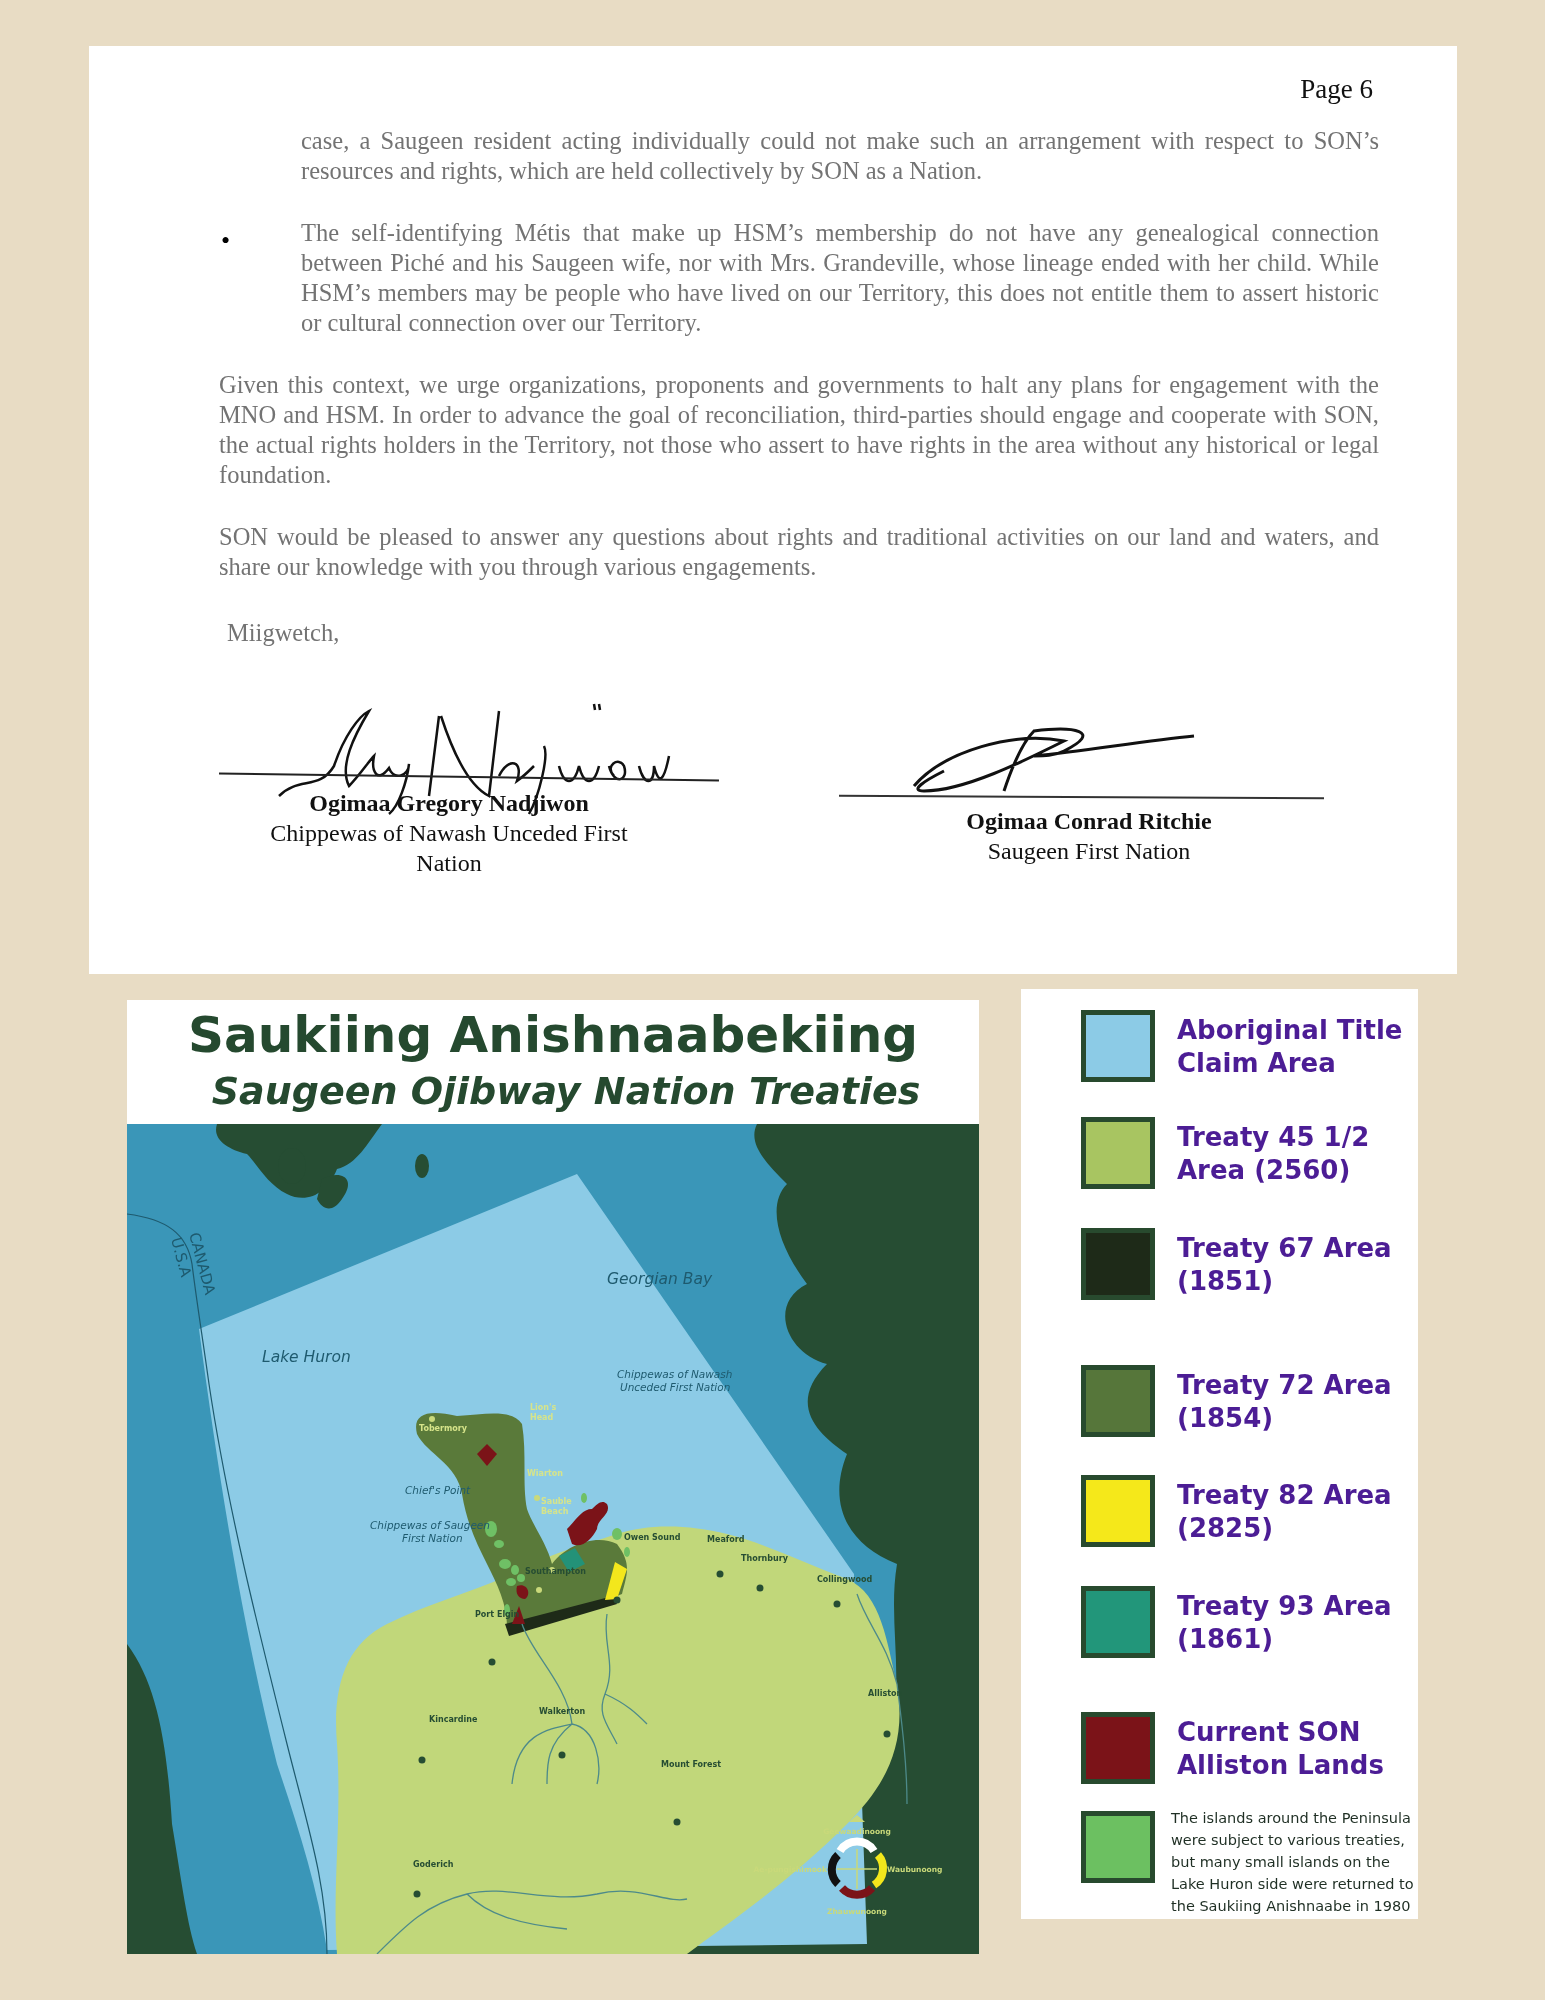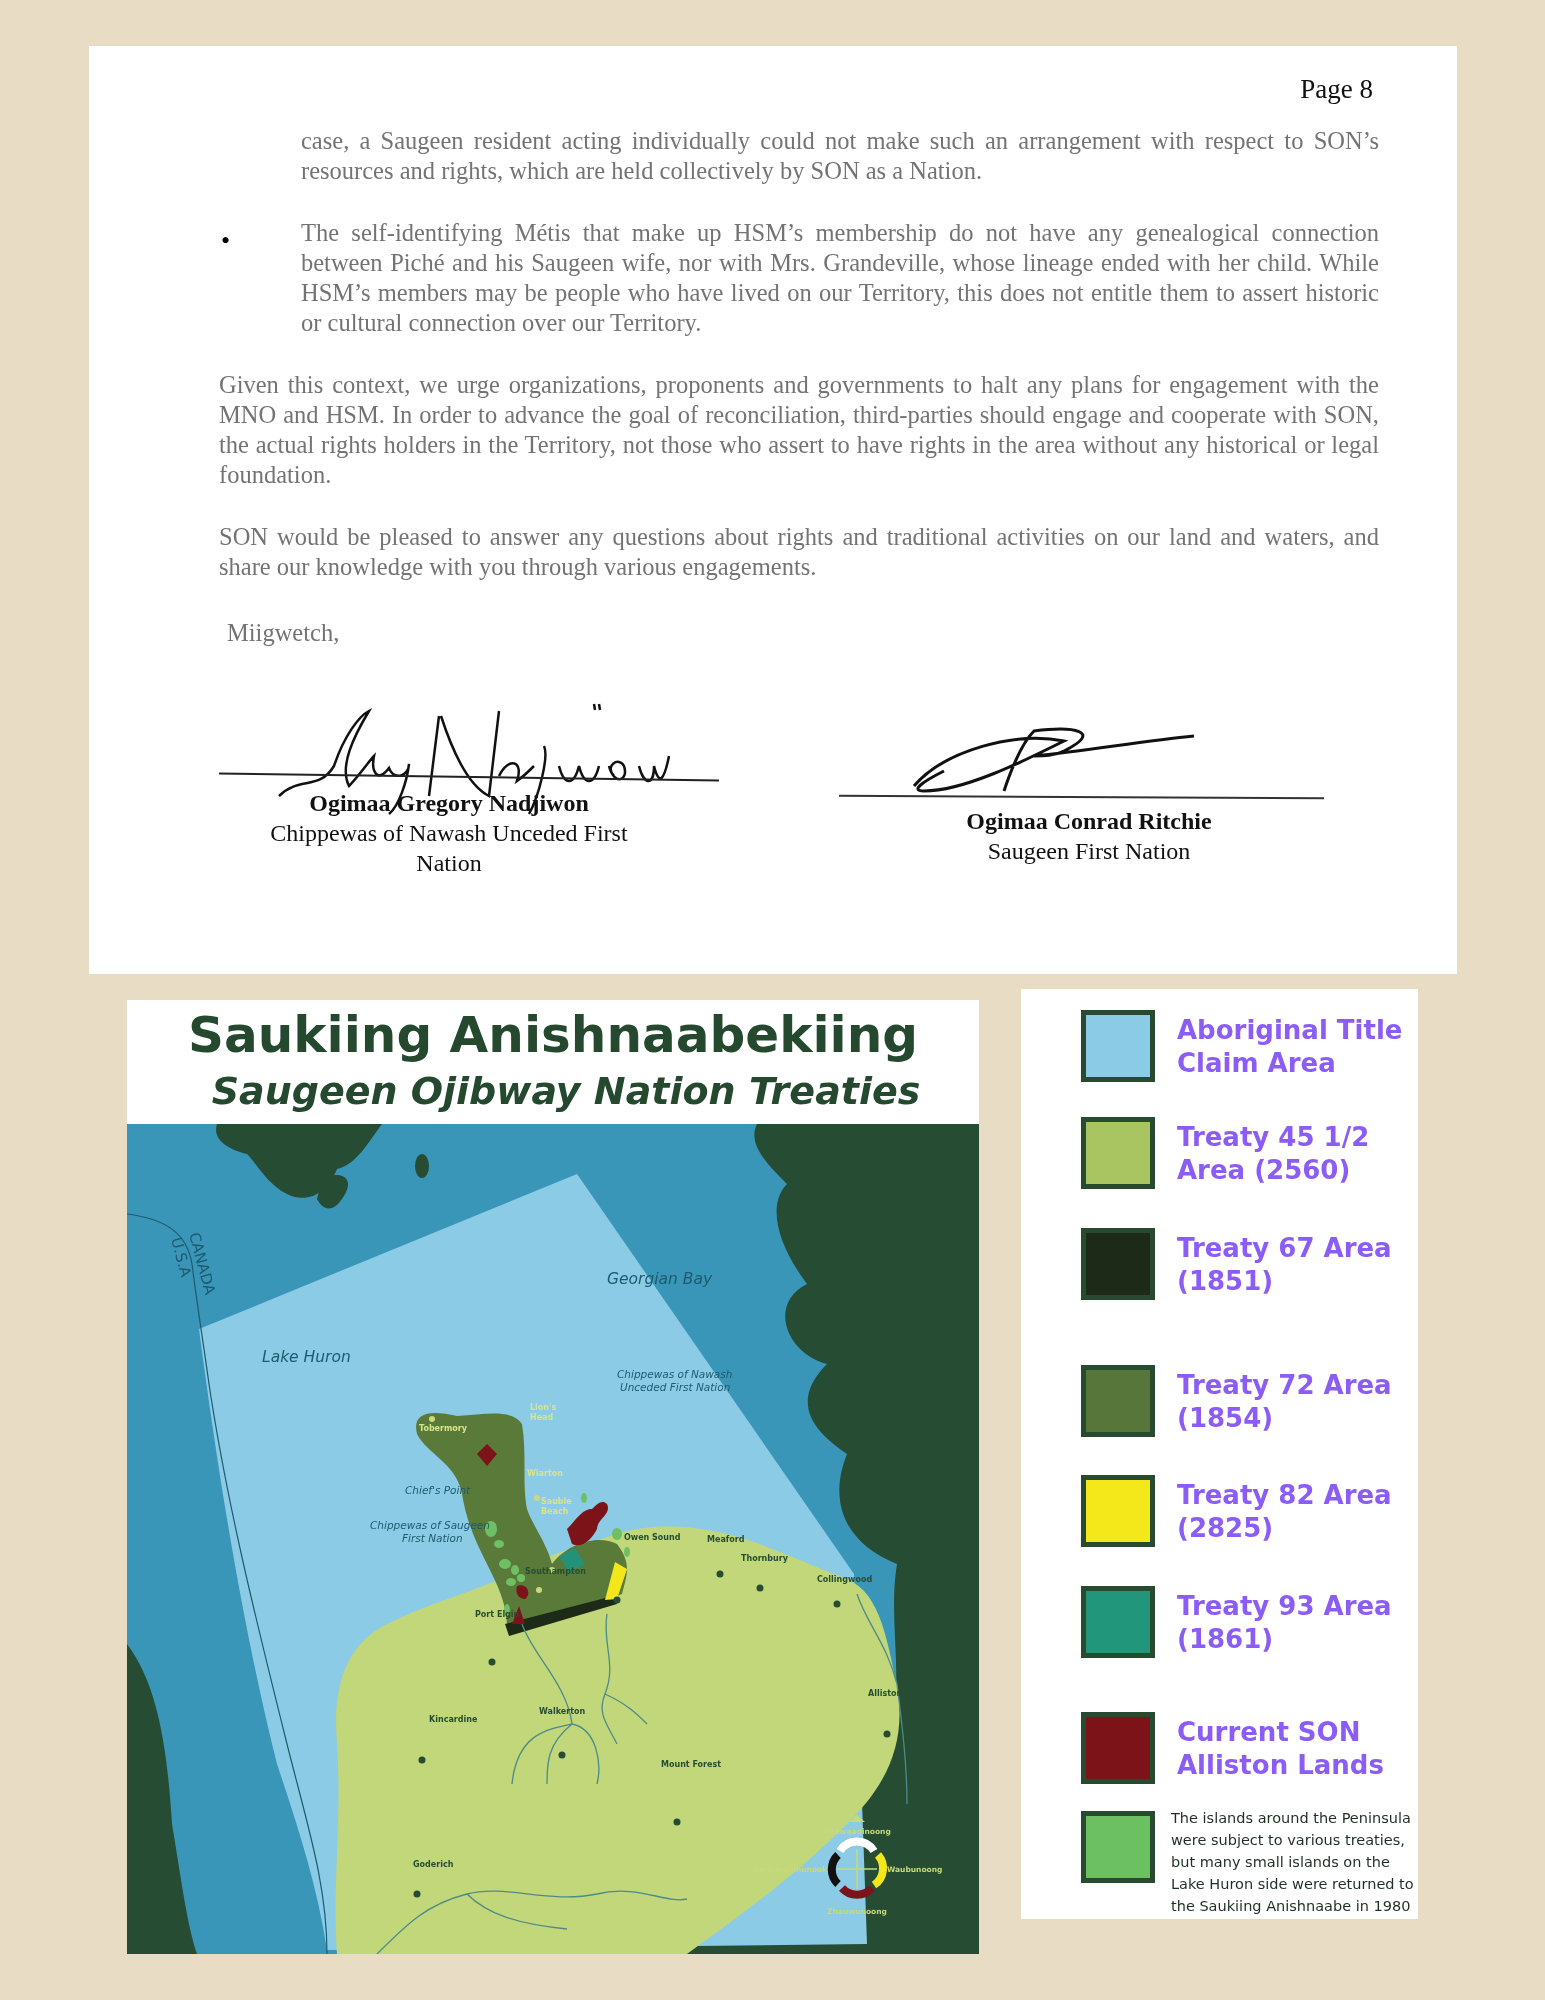--- a/index.html
+++ b/index.html
@@ -26,28 +26,28 @@
   .map-panel{position:absolute;left:127px;top:1000px;width:852px;height:954px;overflow:hidden;}
   .map-head{position:absolute;left:0;top:0;width:852px;height:124px;background:#fff;text-align:center;color:#25492f;font-family:"DejaVu Sans",sans-serif;font-weight:bold;}
   .map-title{font-size:50px;line-height:62px;margin-top:4px;}
   .map-sub{font-size:38px;line-height:50px;font-style:italic;padding-left:26px;}
   .map-svg{position:absolute;left:0;top:124px;width:852px;height:830px;}
   .map-svg text{font-family:"DejaVu Sans",sans-serif;}
 
   .legend{position:absolute;left:1021px;top:989px;width:397px;height:930px;background:#fff;}
   .lg-item{position:absolute;left:60px;display:flex;align-items:flex-start;}
   .swatch{width:74px;height:72px;border:5px solid #284a2e;box-sizing:border-box;flex:none;}
-  .lg-label{margin-left:22px;font-family:"DejaVu Sans",sans-serif;font-size:26px;line-height:33px;color:#8b5cf6;font-weight:600;margin-top:4px;}
+  .lg-label{margin-left:22px;font-family:"DejaVu Sans",sans-serif;font-size:26px;line-height:33px;color:#4c1d95;font-weight:600;margin-top:4px;}
   .lg-note{margin-left:16px;font-family:"DejaVu Sans",sans-serif;font-size:14.5px;line-height:22px;color:#1f2f24;margin-top:-4px;width:245px;}
 </style>
 </head>
 <body>
 
 <div class="letter">
-  <div class="page-num">Page 8</div>
+  <div class="page-num">Page 6</div>
   <div class="para p1">case, a Saugeen resident acting individually could not make such an arrangement with respect to SON’s resources and rights, which are held collectively by SON as a Nation.</div>
   <div class="bullet-dot">•</div>
   <div class="para p2">The self-identifying Métis that make up HSM’s membership do not have any genealogical connection between Piché and his Saugeen wife, nor with Mrs. Grandeville, whose lineage ended with her child. While HSM’s members may be people who have lived on our Territory, this does not entitle them to assert historic or cultural connection over our Territory.</div>
   <div class="para p3">Given this context, we urge organizations, proponents and governments to halt any plans for engagement with the MNO and HSM. In order to advance the goal of reconciliation, third-parties should engage and cooperate with SON, the actual rights holders in the Territory, not those who assert to have rights in the area without any historical or legal foundation.</div>
   <div class="para p4">SON would be pleased to answer any questions about rights and traditional activities on our land and waters, and share our knowledge with you through various engagements.</div>
   <div class="para p5">Miigwetch,</div>
 
   <svg class="sig1" viewBox="0 0 420 120">
     <path d="M20 100 C40 80 60 95 75 70 C85 40 100 20 110 15 C95 40 80 70 90 90 C100 80 110 65 115 60 C112 75 118 88 130 72 C135 85 150 80 150 68 C148 85 140 110 130 118 M180 20 L170 100 M182 20 C195 60 210 90 230 100 L240 15 M240 80 C250 60 265 65 258 85 C265 80 270 75 275 70 M285 50 C290 60 280 100 270 118 M300 70 C305 90 315 90 320 70 C325 90 335 90 340 70 M350 70 C355 90 370 85 365 70 C360 60 345 70 355 80 M380 70 C385 90 395 90 395 70 C400 90 405 85 410 60 M335 8 L336 14 M340 8 L341 14" fill="none" stroke="#111" stroke-width="2.5"></path>
   </svg>

